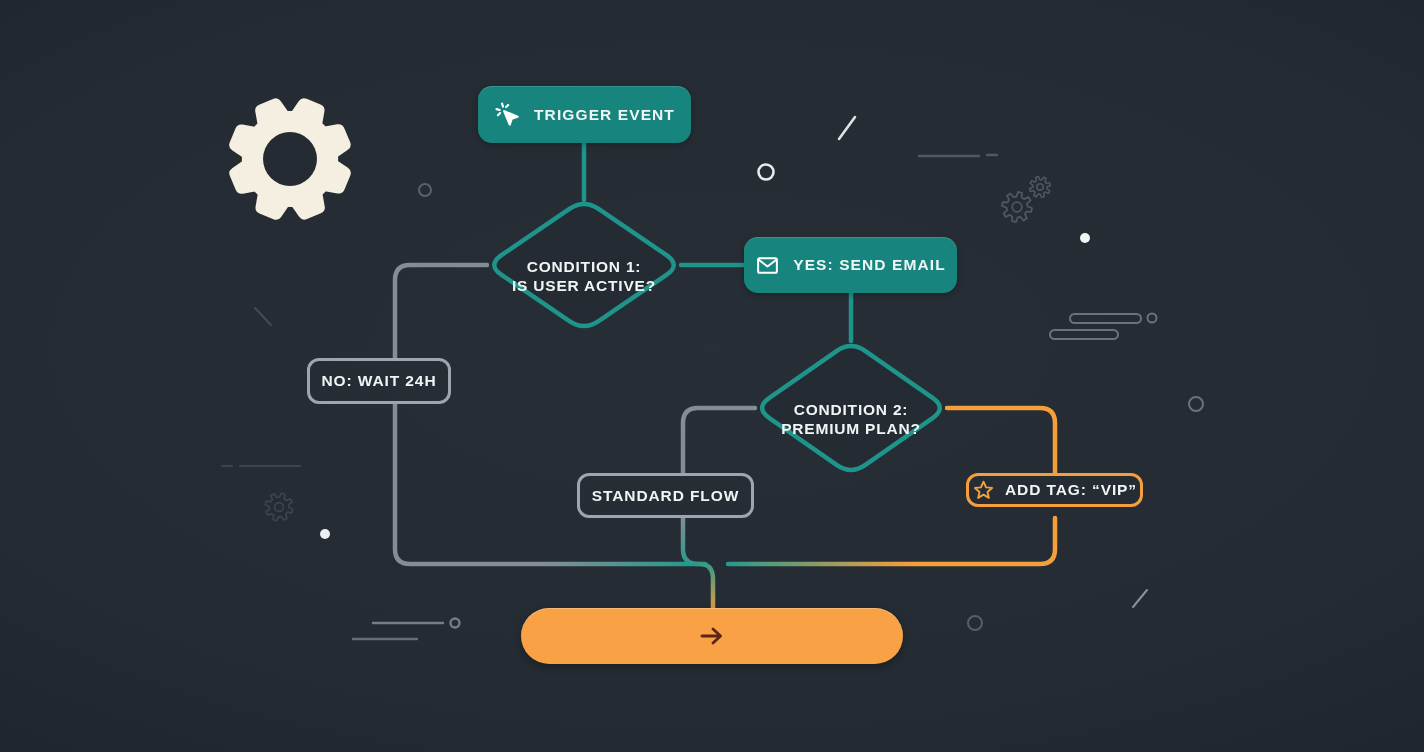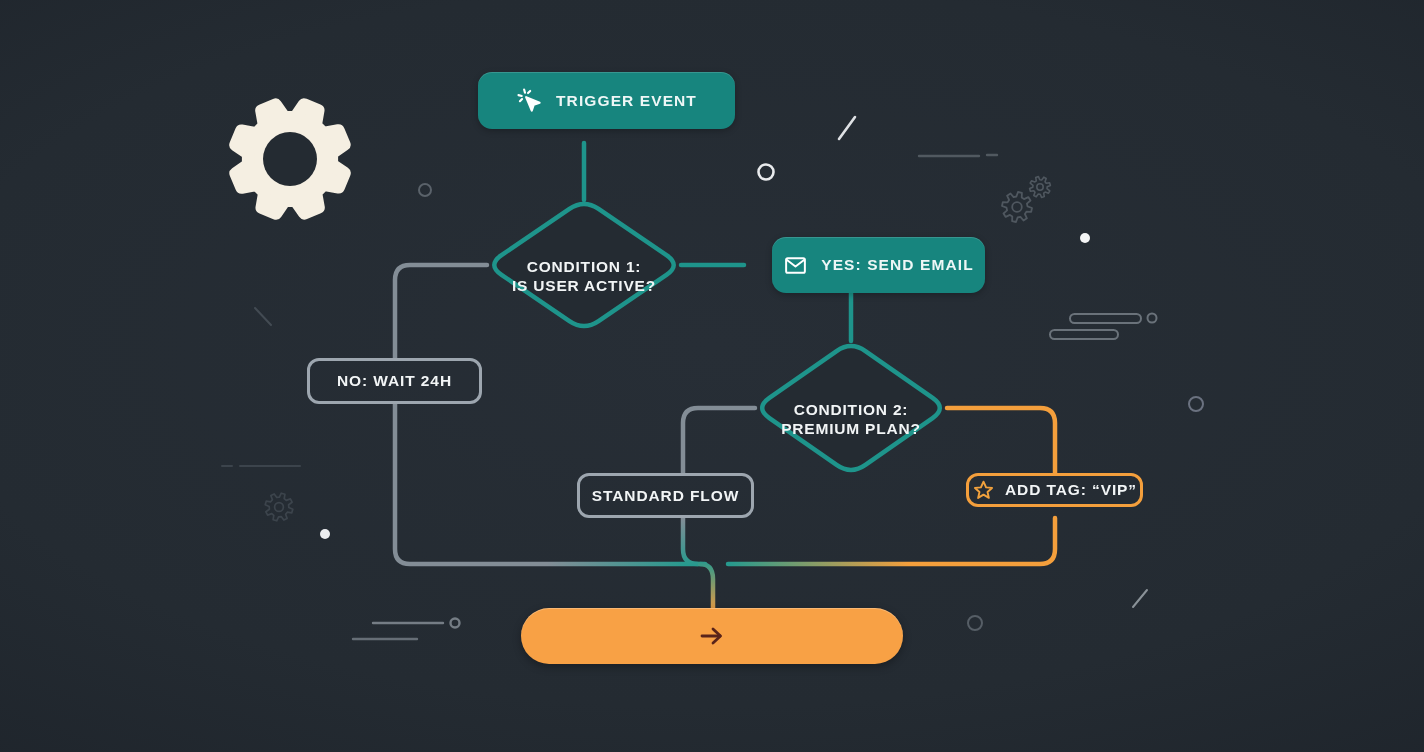--- a/index.html
+++ b/index.html
@@ -105,46 +105,46 @@
       <path d="M683 518 L683 549 Q683 564 698 564" stroke="url(#gradStd)"></path>
       <path d="M947 408 L1040 408 Q1055 408 1055 423 L1055 473" stroke="#f49f3c"></path>
       <path d="M1055 518 L1055 549 Q1055 564 1040 564 L728 564" stroke="url(#gradHRight)"></path>
       <path d="M700 564 Q713 564 713 579 L713 611" stroke="url(#gradVDown)"></path>
     </g>
 
     <path d="M569.45 208.9 Q584 199 598.55 208.9 L666.45 255.1 Q681 265 666.45 274.9 L598.55 321.1 Q584 331 569.45 321.1 L501.55 274.9 Q487 265 501.55 255.1 Z" fill="#242b32" stroke="#1e948b" stroke-width="4.5" stroke-linejoin="round"></path>
     <path d="M836.6 351.05 Q851 341 865.4 351.05 L932.6 397.95 Q947 408 932.6 418.05 L865.4 464.95 Q851 475 836.6 464.95 L769.4 418.05 Q755 408 769.4 397.95 Z" fill="#242b32" stroke="#1e948b" stroke-width="4.5" stroke-linejoin="round"></path>
   </svg>
 
-  <div class="node pill-teal" style="left:478px;top:72px;width:257px;height:57px">
+  <div class="node pill-teal" style="left:478px;top:86px;width:213px;height:57px">
     <svg class="ic" width="27" height="27" viewBox="0 0 24 24" fill="none" stroke="#ffffff" stroke-width="1.9" stroke-linecap="round" stroke-linejoin="round">
       <path d="M9 9l5 12 1.8-5.2L21 14 9 9z" fill="#ffffff" stroke="none"></path>
       <path d="M9 9l5 12 1.8-5.2L21 14 9 9z"></path>
       <path d="M7.2 2.2 8 5.1"></path>
         <path d="M5.1 8 2.2 7.2"></path>
         <path d="M12.6 3.5 10.7 5.4"></path>
         <path d="M5.4 10.7 3.5 12.6"></path>
     </svg>
     <span>TRIGGER EVENT</span>
   </div>
 
   <div class="diamond-label" style="left:484px;top:237px">
     <div>CONDITION 1:</div>
     <div>IS USER ACTIVE?</div>
   </div>
 
-  <div class="node pill-teal" style="left:772px;top:237px;width:213px;height:56px">
+  <div class="node pill-teal" style="left:744px;top:237px;width:213px;height:56px">
     <svg class="ic" width="25" height="25" viewBox="0 0 24 24" fill="none" stroke="#ffffff" stroke-width="1.9" stroke-linecap="round" stroke-linejoin="round">
       <rect x="3" y="5" width="18" height="14" rx="1.5"></rect>
       <path d="M3.5 6.5 12 13l8.5-6.5"></path>
     </svg>
     <span>YES: SEND EMAIL</span>
   </div>
 
-  <div class="node outline-box" style="left:307px;top:358px;width:175px;height:46px">
+  <div class="node outline-box" style="left:307px;top:358px;width:144px;height:46px">
     <span>NO: WAIT 24H</span>
   </div>
 
   <div class="diamond-label" style="left:751px;top:380px">
     <div>CONDITION 2:</div>
     <div>PREMIUM PLAN?</div>
   </div>
 
   <div class="node outline-box" style="left:577px;top:473px;width:177px;height:45px">
     <span>STANDARD FLOW</span>

